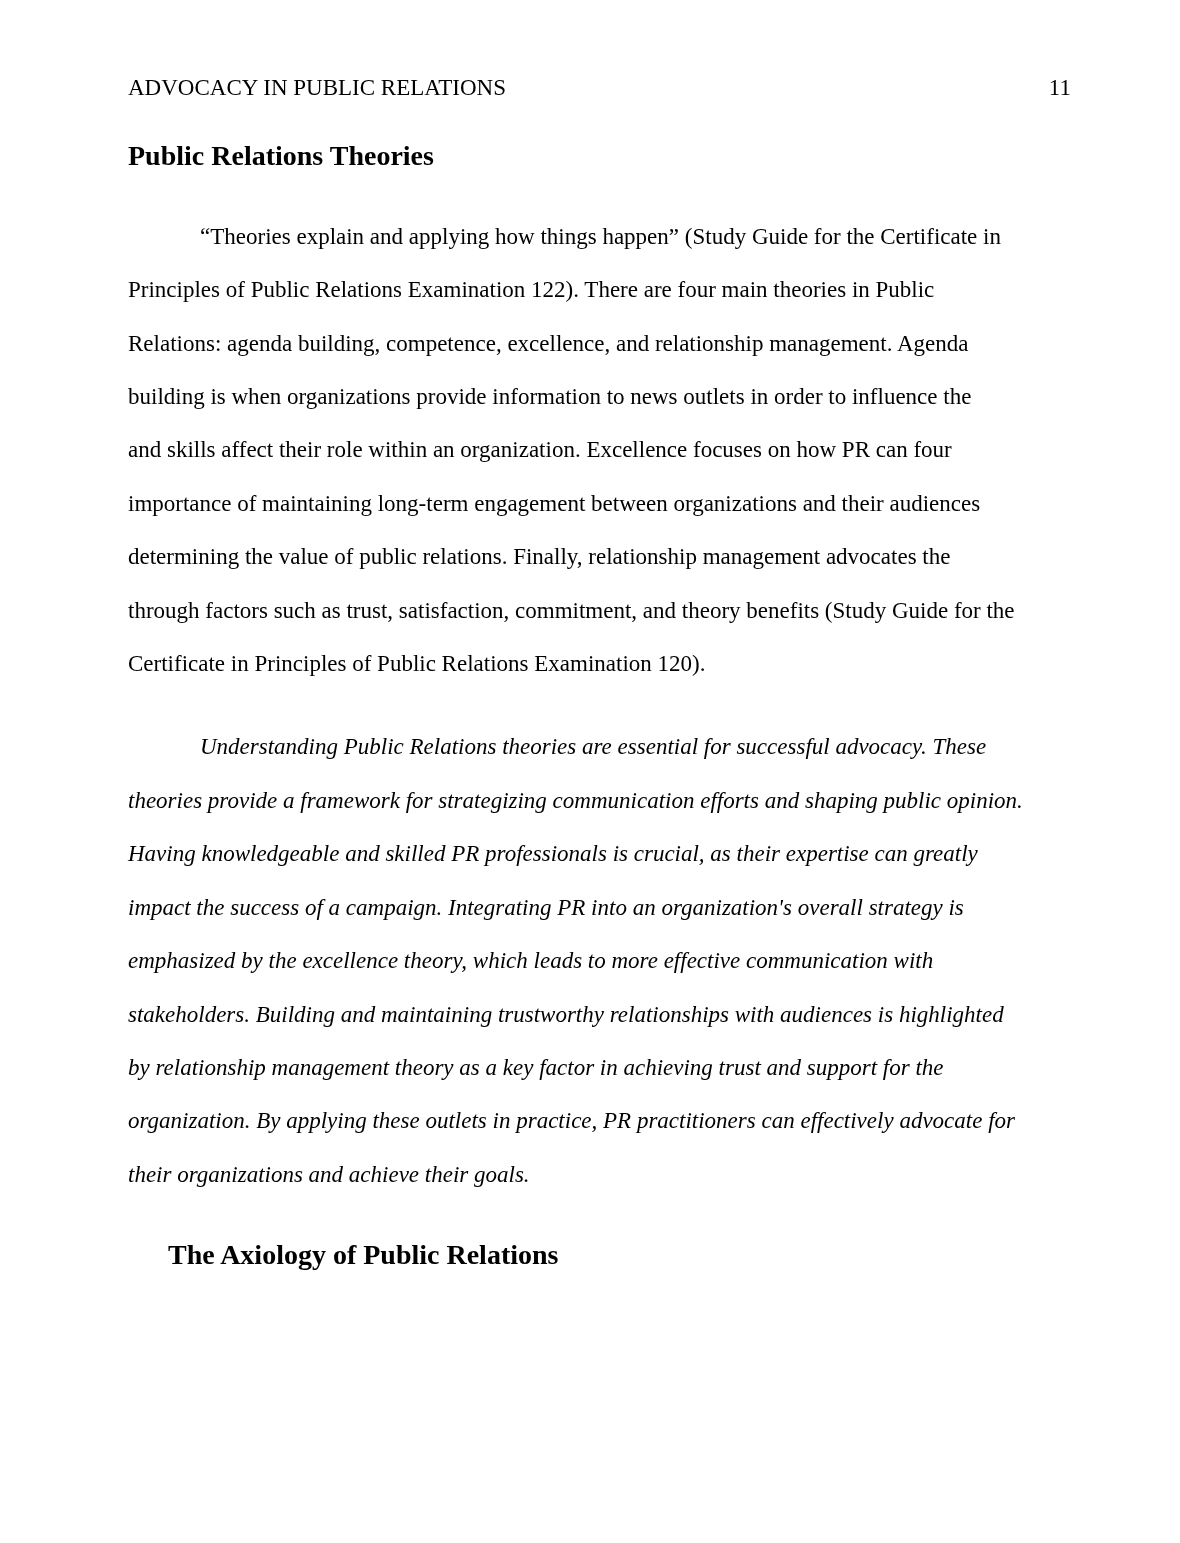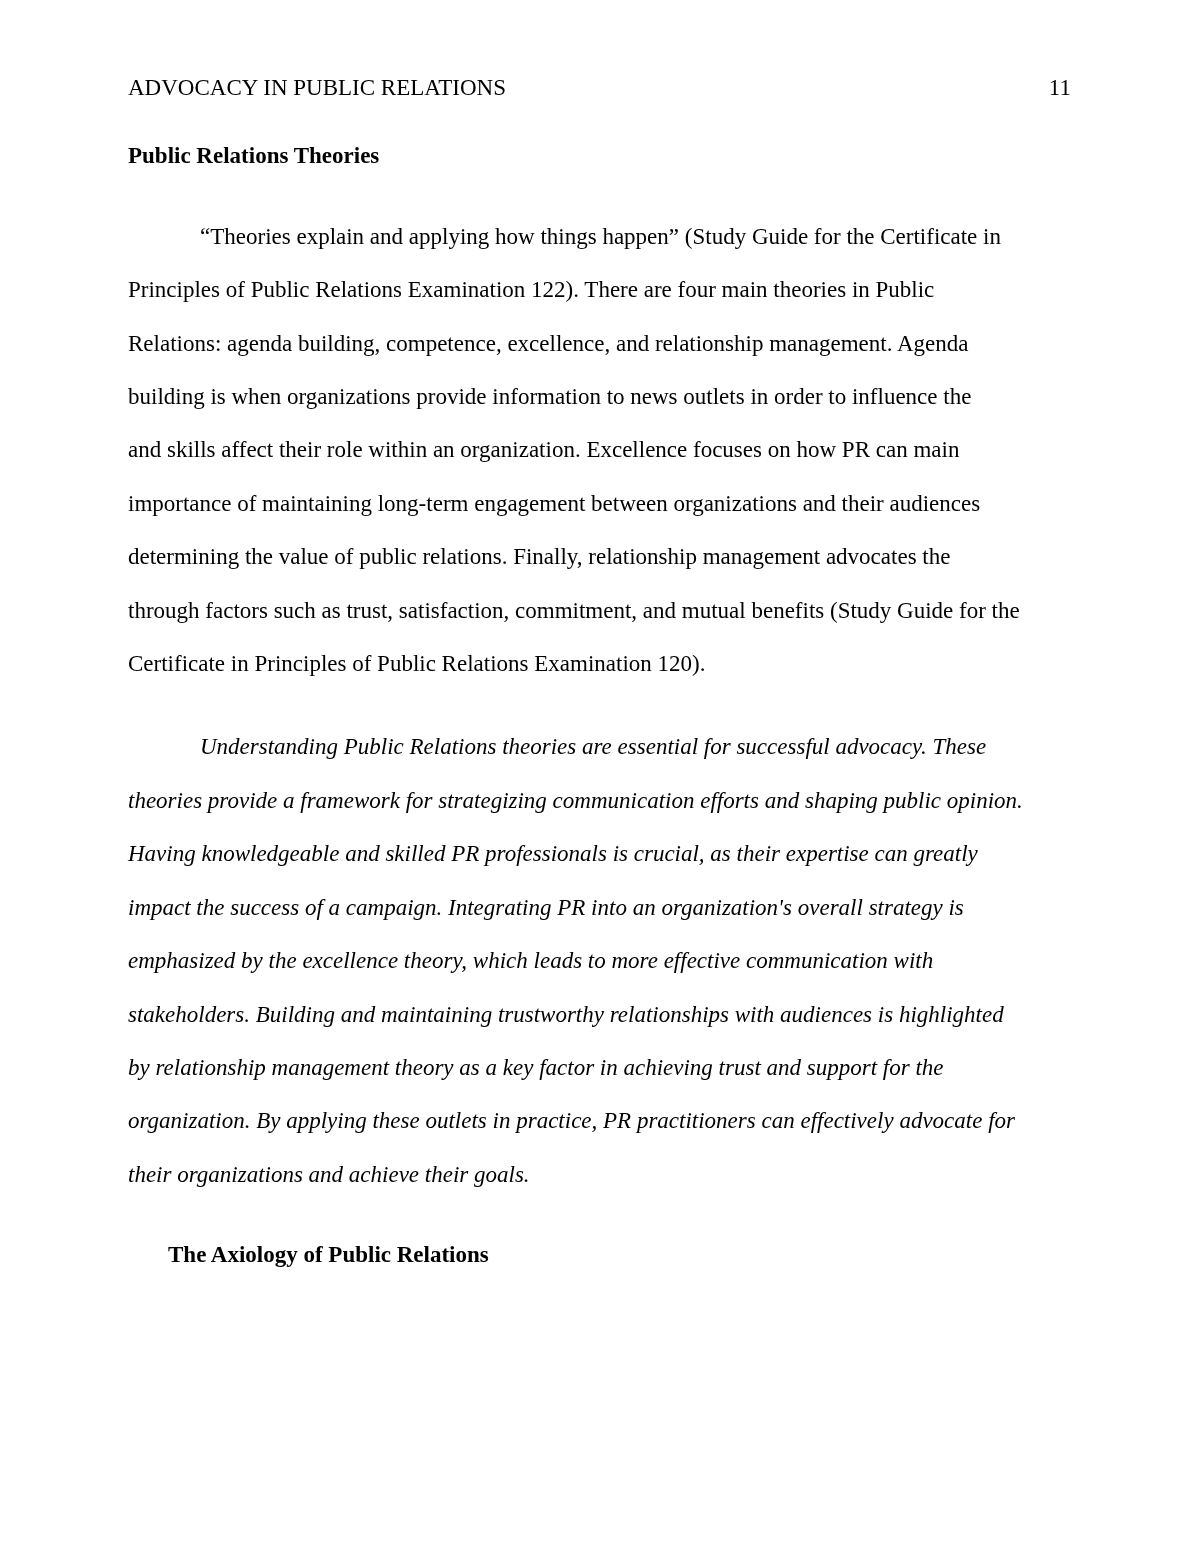--- a/index.html
+++ b/index.html
@@ -23,21 +23,21 @@
     display: flex;
     justify-content: space-between;
     align-items: baseline;
     line-height: 53.4px;
     font-weight: normal;
   }
   .running-head { white-space: nowrap; }
   .page-number { white-space: nowrap; }
   h2.section-heading {
     font-family: "Liberation Serif", serif;
-    font-size: 23px;
+    font-size: 28px;
     font-weight: bold;
     line-height: 53.4px;
     margin: 0;
   }
   #heading-theories { margin-top: 15px; }
   #heading-axiology { margin-top: 27px; margin-left: 40px; }
   .para {
     margin: 0;
     line-height: 53.4px;
   }
@@ -61,24 +61,24 @@
     <span class="page-number">11</span>
   </div>
 
   <h2 class="section-heading" id="heading-theories">Public Relations Theories</h2>
 
   <p class="para" id="paragraph-theories">
       <span class="line">“Theories explain and applying how things happen” (Study Guide for the Certificate in</span>
       <span class="line">Principles of Public Relations Examination 122). There are four main theories in Public</span>
       <span class="line">Relations: agenda building, competence, excellence, and relationship management. Agenda</span>
       <span class="line">building is when organizations provide information to news outlets in order to influence the</span>
-      <span class="line">and skills affect their role within an organization. Excellence focuses on how PR can main</span>
+      <span class="line">and skills affect their role within an organization. Excellence focuses on how PR can four</span>
       <span class="line">importance of maintaining long-term engagement between organizations and their audiences</span>
       <span class="line">determining the value of public relations. Finally, relationship management advocates the</span>
-      <span class="line">through factors such as trust, satisfaction, commitment, and mutual benefits (Study Guide for the</span>
+      <span class="line">through factors such as trust, satisfaction, commitment, and theory benefits (Study Guide for the</span>
       <span class="line">Certificate in Principles of Public Relations Examination 120).</span>
     </p>
 
   <p class="para" id="paragraph-understanding">
       <span class="line">Understanding Public Relations theories are essential for successful advocacy. These</span>
       <span class="line">theories provide a framework for strategizing communication efforts and shaping public opinion.</span>
       <span class="line">Having knowledgeable and skilled PR professionals is crucial, as their expertise can greatly</span>
       <span class="line">impact the success of a campaign. Integrating PR into an organization's overall strategy is</span>
       <span class="line">emphasized by the excellence theory, which leads to more effective communication with</span>
       <span class="line">stakeholders. Building and maintaining trustworthy relationships with audiences is highlighted</span>

